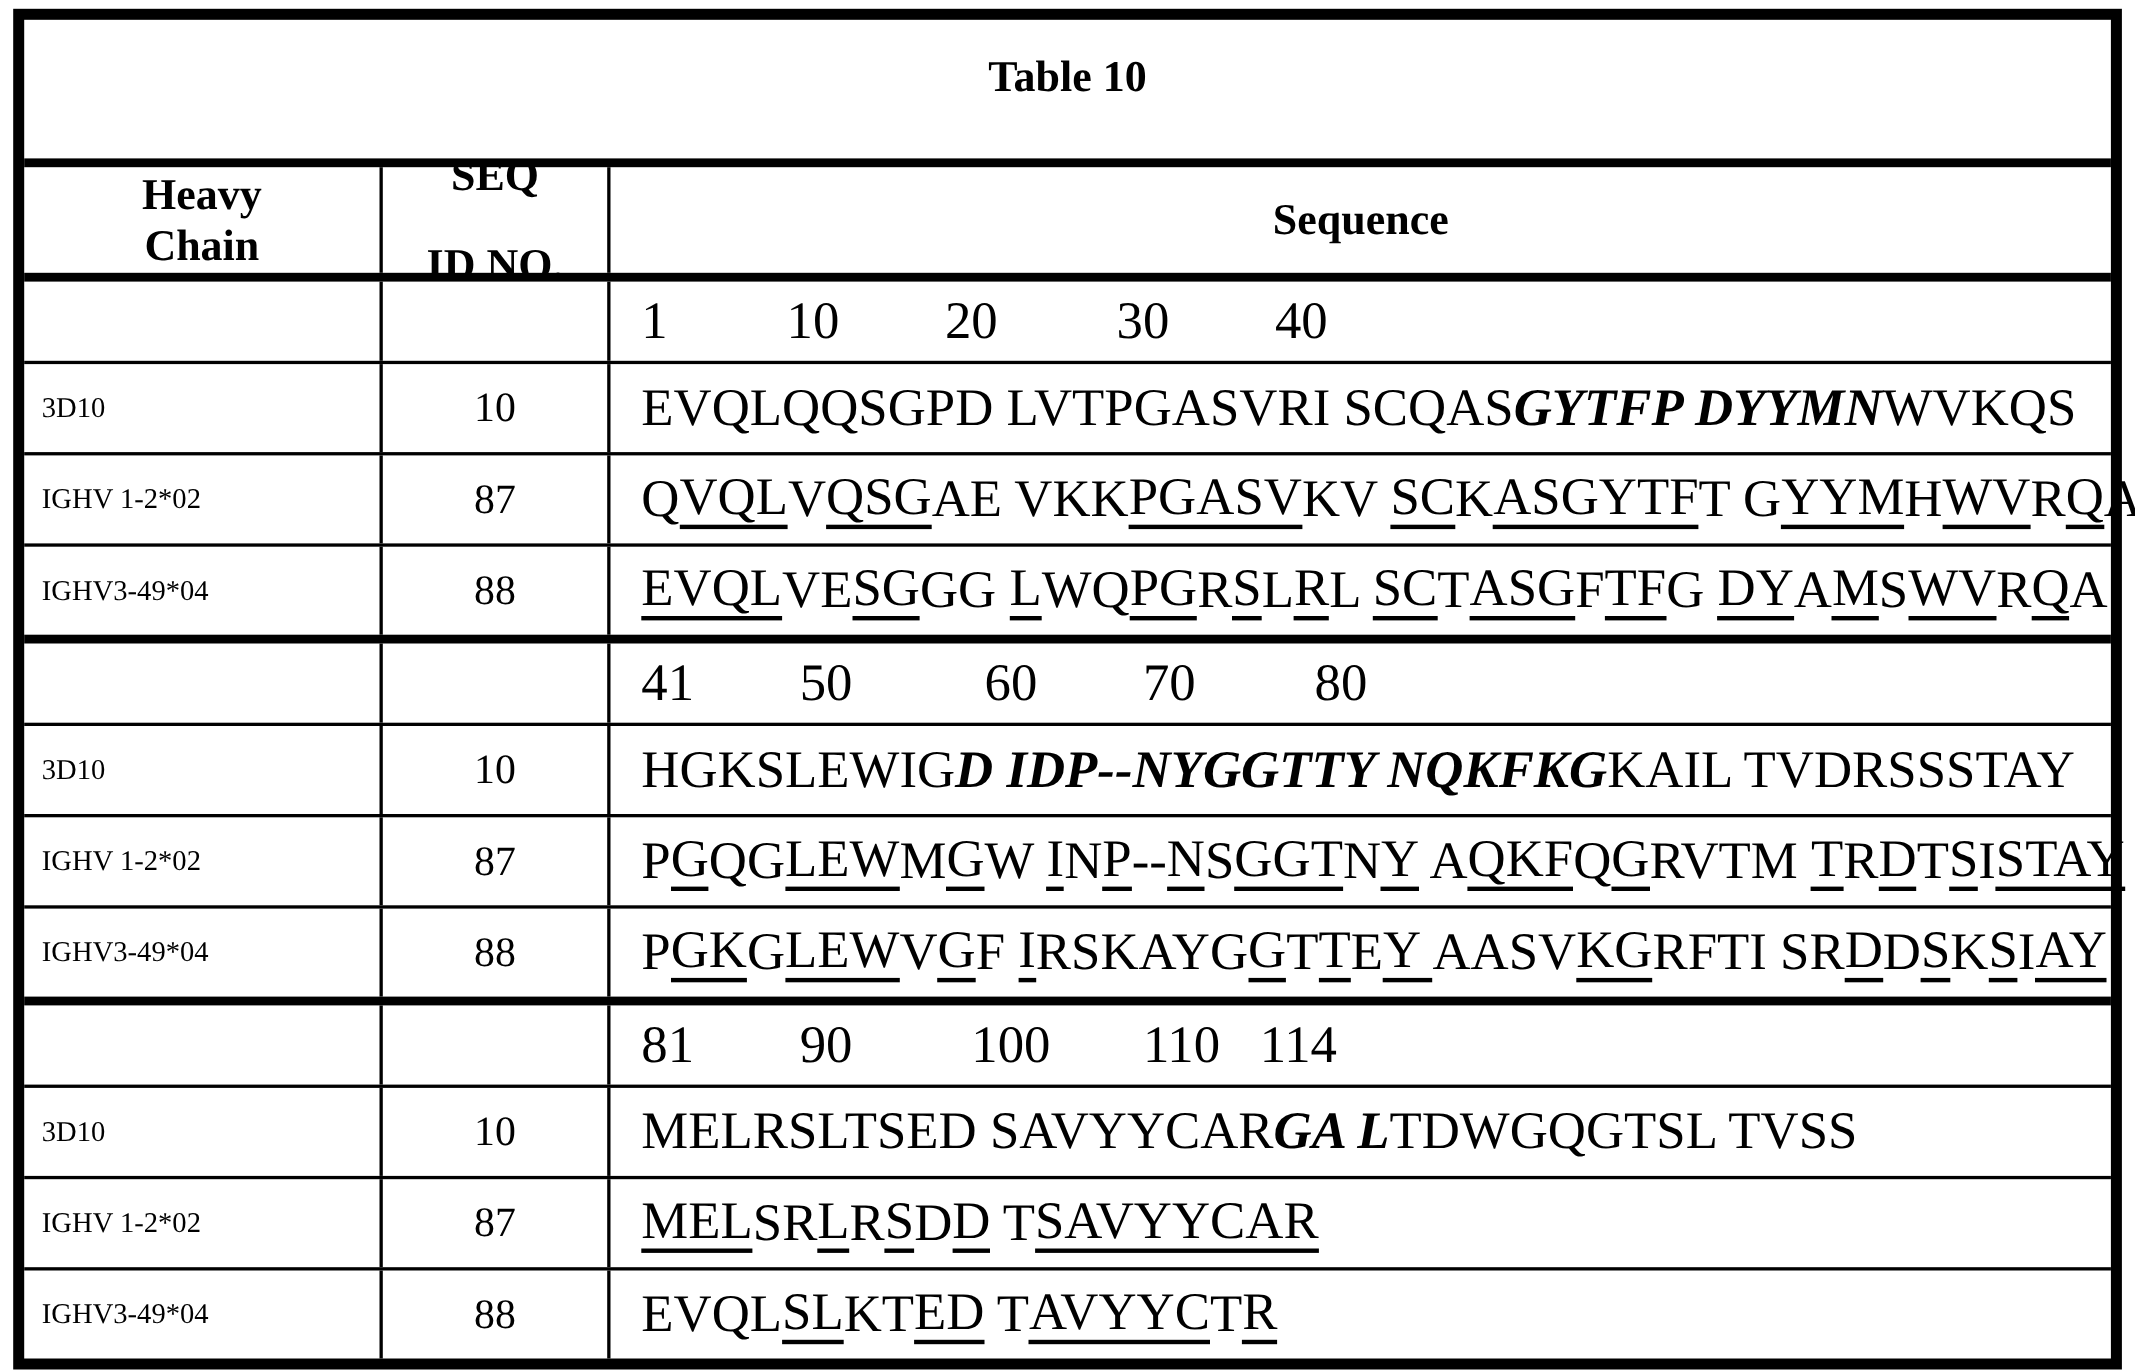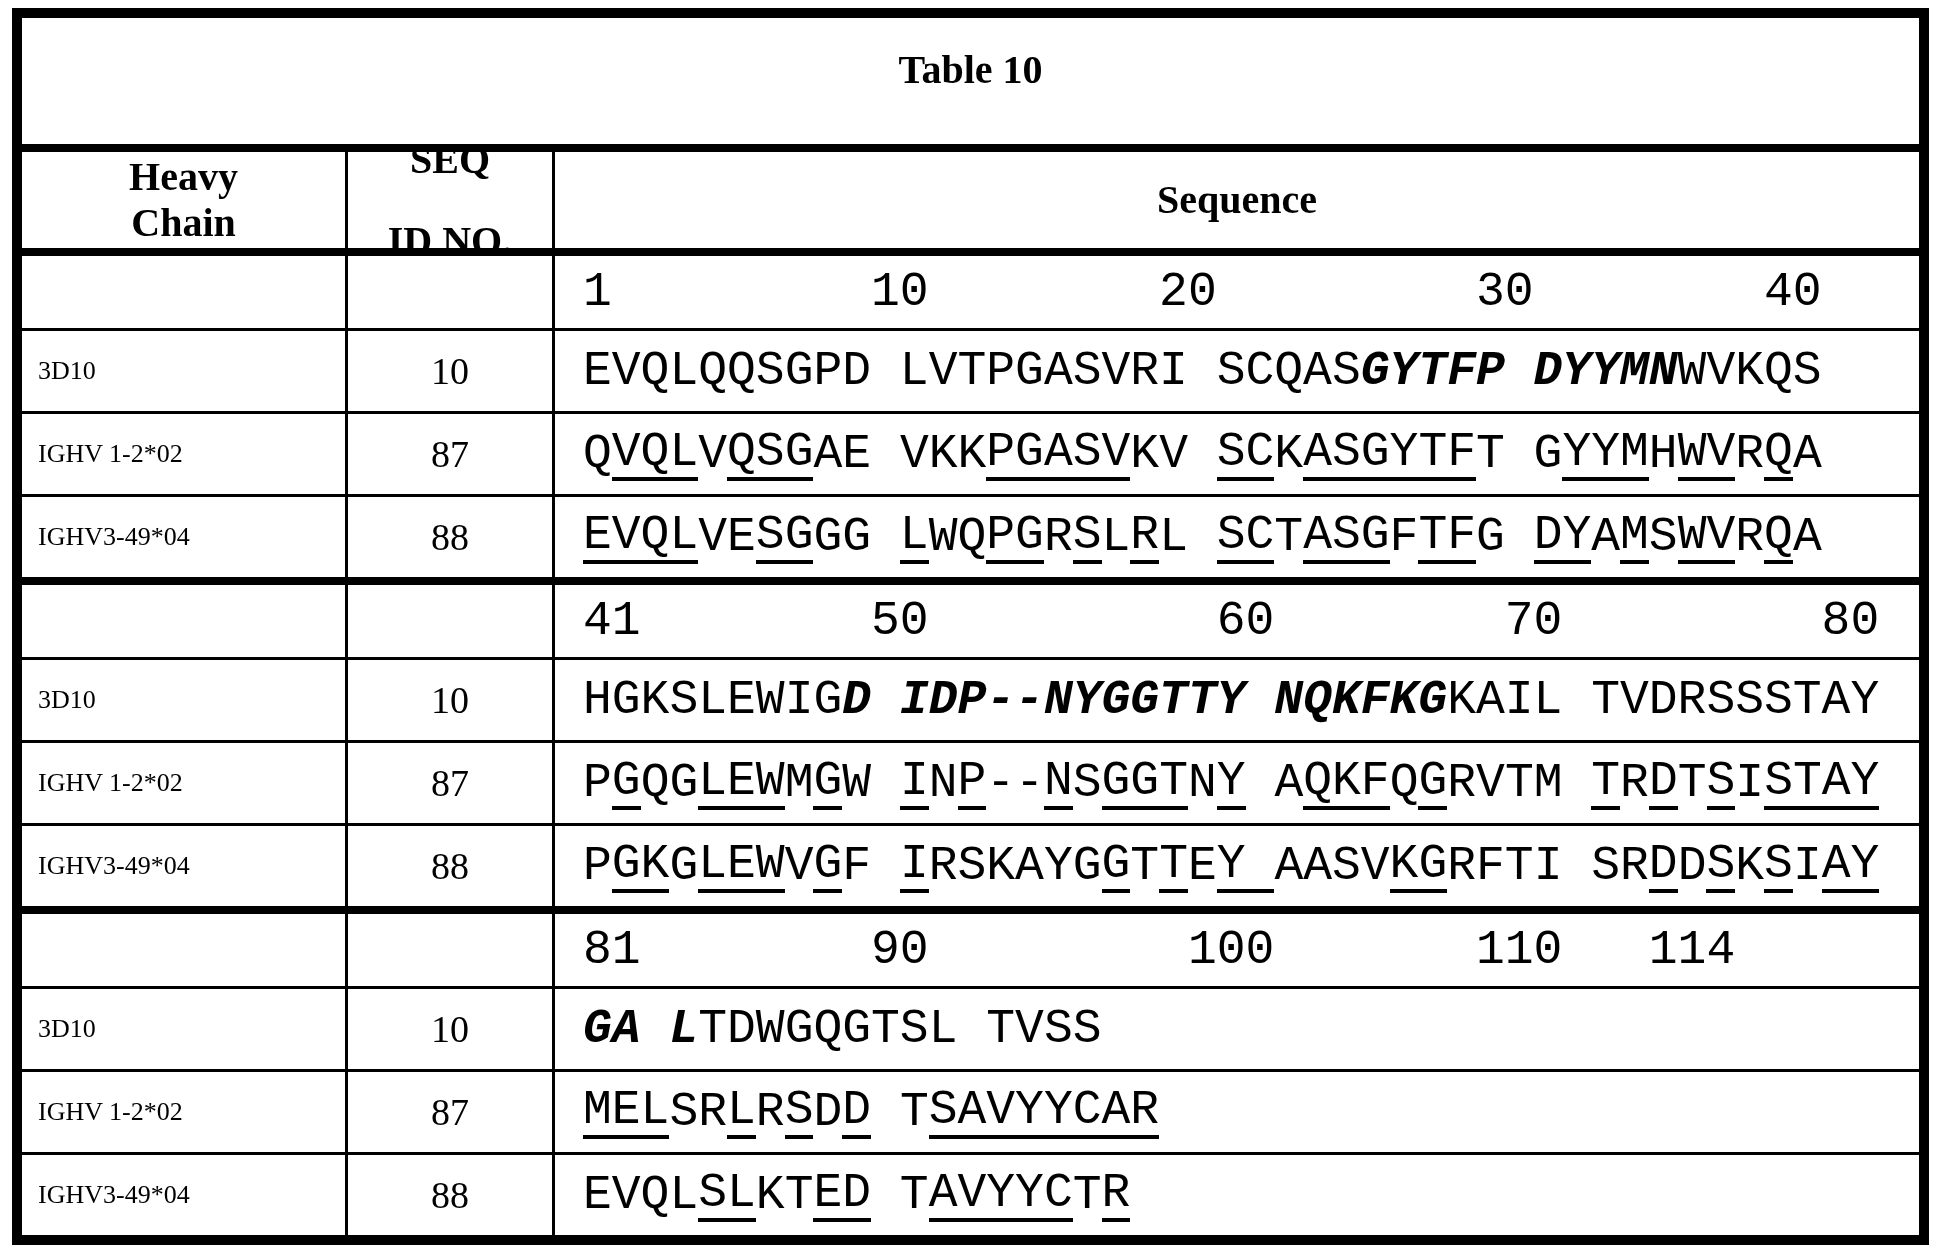--- a/index.html
+++ b/index.html
@@ -14,21 +14,21 @@
   .c3{flex:1;display:flex;align-items:center;padding-left:12px;}
   .title-row{height:104px;display:flex;flex-direction:column;justify-content:center;}
   .title-line{font-weight:bold;font-size:40px;line-height:1.22;text-align:center;}
   .header-row{height:96px;margin-top:22px;}
   .header-row .cell{display:flex;flex-direction:column;align-items:center;justify-content:center;padding-left:0;}
   .head-txt{font-weight:bold;font-size:40px;line-height:1.15;text-align:center;}
   .ruler-row{height:72px;}
   .data-row{height:80px;}
   .chain{font-size:26px;}
   .seqid{font-size:38px;}
-  .seq{font-family:Liberation Mono, monospace;font-size:48px;white-space:pre;line-height:1;padding-left:28px;}
+  .seq{font-family:Liberation Serif, serif;font-size:48px;white-space:pre;line-height:1;padding-left:28px;}
   .seg-p{}
   .seg-b{font-weight:bold;font-style:italic;}
   .seg-u{border-bottom:4px solid #000;padding-bottom:1px;}
 </style>
 </head>
 <body>
 
 <div class="outer">
 
   <div class="row title-row">
@@ -91,21 +91,21 @@
         <div class="cell c3 seq"><span class="seg-p">P</span><span class="seg-u">GK</span><span class="seg-p">G</span><span class="seg-u">LEW</span><span class="seg-p">V</span><span class="seg-u">G</span><span class="seg-p">F </span><span class="seg-u">I</span><span class="seg-p">RSKAYG</span><span class="seg-u">G</span><span class="seg-p">T</span><span class="seg-u">T</span><span class="seg-p">E</span><span class="seg-u">Y </span><span class="seg-p">AASV</span><span class="seg-u">KG</span><span class="seg-p">RFTI SR</span><span class="seg-u">D</span><span class="seg-p">D</span><span class="seg-u">S</span><span class="seg-p">K</span><span class="seg-u">S</span><span class="seg-p">I</span><span class="seg-u">AY</span></div>
       </div>
       <div class="row ruler-row bt-thick">
         <div class="cell c1"></div>
         <div class="cell c2"></div>
         <div class="cell c3 seq">81        90         100       110   114</div>
       </div>
       <div class="row data-row bt-thin">
         <div class="cell c1 chain">3D10</div>
         <div class="cell c2 seqid">10</div>
-        <div class="cell c3 seq"><span class="seg-b">GA L</span><span class="seg-p">TDWGQGTSL TVSS</span></div>
+        <div class="cell c3 seq"><span class="seg-p">MELRSLTSED SAVYYCAR</span><span class="seg-b">GA L</span><span class="seg-p">TDWGQGTSL TVSS</span></div>
       </div>
       <div class="row data-row bt-thin">
         <div class="cell c1 chain">IGHV 1-2*02</div>
         <div class="cell c2 seqid">87</div>
         <div class="cell c3 seq"><span class="seg-u">MEL</span><span class="seg-p">SR</span><span class="seg-u">L</span><span class="seg-p">R</span><span class="seg-u">S</span><span class="seg-p">D</span><span class="seg-u">D</span><span class="seg-p"> T</span><span class="seg-u">SAVYYCAR</span></div>
       </div>
       <div class="row data-row bt-thin">
         <div class="cell c1 chain">IGHV3-49*04</div>
         <div class="cell c2 seqid">88</div>
         <div class="cell c3 seq"><span class="seg-p">EVQL</span><span class="seg-u">SL</span><span class="seg-p">KT</span><span class="seg-u">ED</span><span class="seg-p"> T</span><span class="seg-u">AVYYC</span><span class="seg-p">T</span><span class="seg-u">R</span></div>

